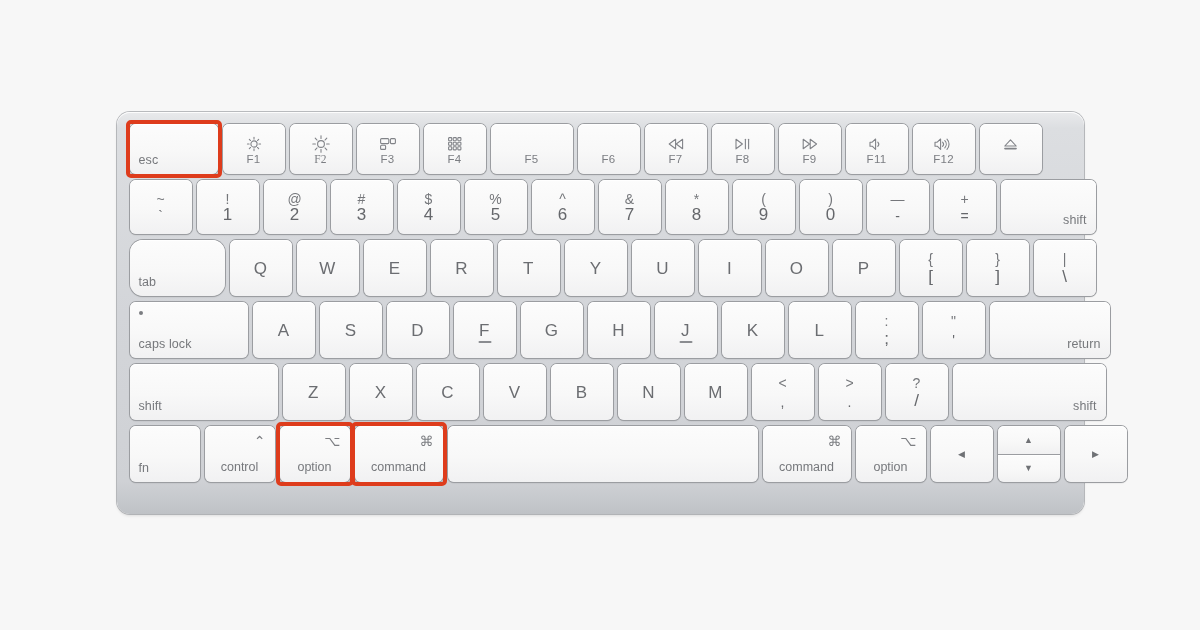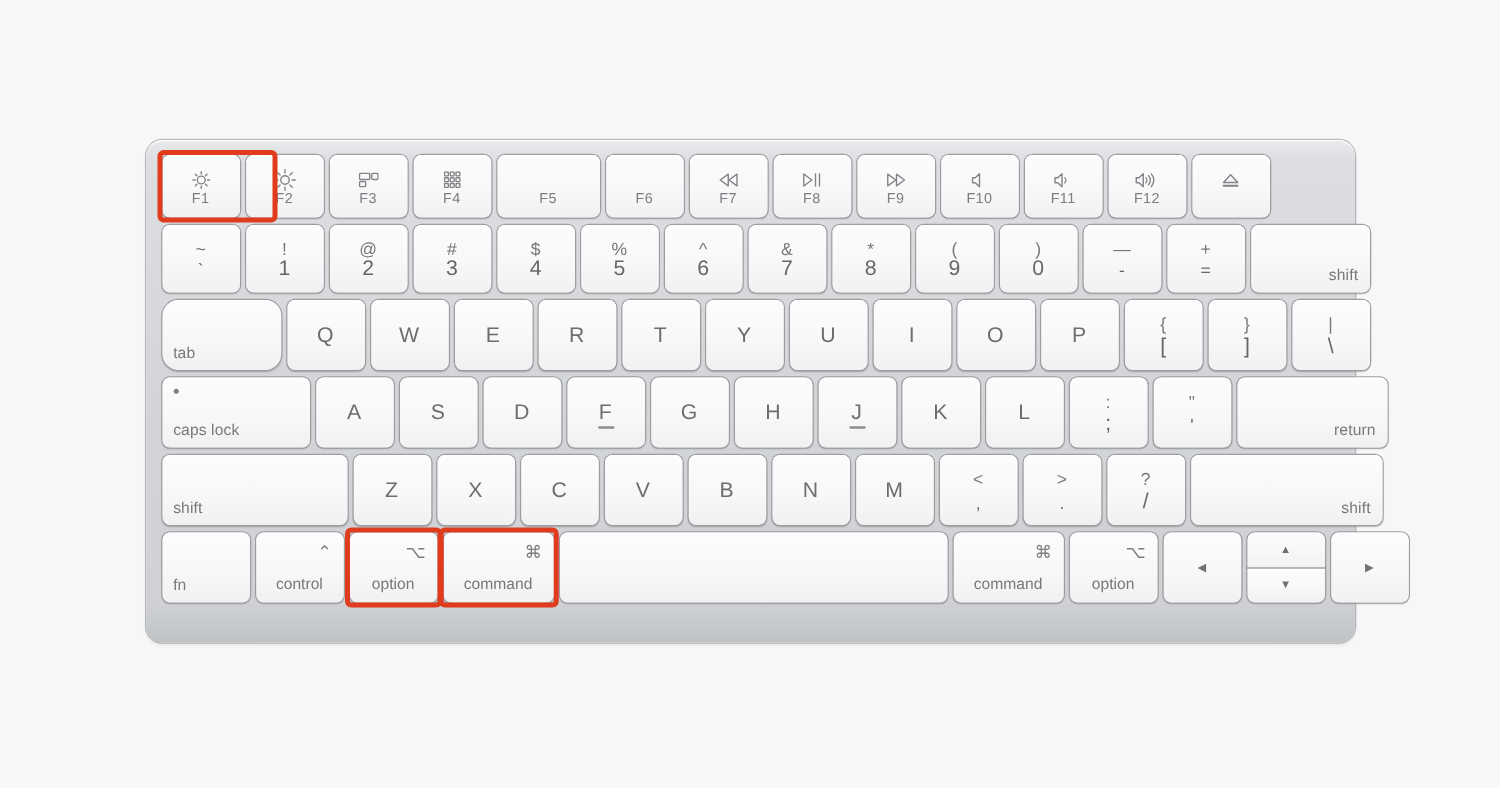--- a/index.html
+++ b/index.html
@@ -218,37 +218,40 @@
   }
 </style>
 </head>
 <body>
 
 <div id="stage">
 
   <div id="keyboard">
 
     <div class="krow" id="row-fn">
+        <div class="key" style="width: 88px;">
+          <span class="lbl-bl">esc</span>
+        </div>
         <div class="key" style="width: 62px;">
           <span class="fn-ico">
             <svg width="18" height="18" viewBox="0 0 18 18" fill="none" stroke="#818388" stroke-width="1.1" stroke-linecap="round" stroke-linejoin="round">
               <circle cx="9" cy="9" r="3.1" fill="none"></circle>
               <line x1="13.90" y1="9.00" x2="15.60" y2="9.00"></line>
               <line x1="12.46" y1="12.46" x2="13.67" y2="13.67"></line>
               <line x1="9.00" y1="13.90" x2="9.00" y2="15.60"></line>
               <line x1="5.54" y1="12.46" x2="4.33" y2="13.67"></line>
               <line x1="4.10" y1="9.00" x2="2.40" y2="9.00"></line>
               <line x1="5.54" y1="5.54" x2="4.33" y2="4.33"></line>
               <line x1="9.00" y1="4.10" x2="9.00" y2="2.40"></line>
               <line x1="12.46" y1="5.54" x2="13.67" y2="4.33"></line>
             </svg>
           </span>
           <span class="fn-lbl">F1</span>
         </div>
-        <div class="key" style="width: 62px;">
+        <div class="key" style="width: 62px; font-family: Liberation Serif, serif;">
           <span class="fn-ico">
             <svg width="20" height="20" viewBox="0 0 20 20" fill="none" stroke="#818388" stroke-width="1.1" stroke-linecap="round" stroke-linejoin="round">
               <circle cx="10" cy="10" r="3.4" fill="none"></circle>
               <line x1="15.60" y1="10.00" x2="18.20" y2="10.00"></line>
               <line x1="13.96" y1="13.96" x2="15.80" y2="15.80"></line>
               <line x1="10.00" y1="15.60" x2="10.00" y2="18.20"></line>
               <line x1="6.04" y1="13.96" x2="4.20" y2="15.80"></line>
               <line x1="4.40" y1="10.00" x2="1.80" y2="10.00"></line>
               <line x1="6.04" y1="6.04" x2="4.20" y2="4.20"></line>
               <line x1="10.00" y1="4.40" x2="10.00" y2="1.80"></line>
@@ -312,28 +315,20 @@
           <span class="fn-ico">
             <svg width="16" height="12" viewBox="0 0 16 12" fill="none" stroke="#818388" stroke-width="1.1" stroke-linecap="round" stroke-linejoin="round">
               <path d="M1.2 1.3 L7.6 6 L1.2 10.7 Z" fill="none"></path>
               <path d="M8.2 1.3 L14.6 6 L8.2 10.7 Z" fill="none"></path>
             </svg>
           </span>
           <span class="fn-lbl">F9</span>
         </div>
         <div class="key" style="width: 62px;">
           <span class="fn-ico">
-            <svg width="14" height="13" viewBox="0 0 14 13" fill="none" stroke="#818388" stroke-width="1.1" stroke-linecap="round" stroke-linejoin="round">
-              <path d="M6.6 1 L3.2 4.2 L1 4.2 L1 8.2 L3.2 8.2 L6.6 11.4 Z" fill="none"></path>
-            </svg>
-          </span>
-          <span class="fn-lbl">F10</span>
-        </div>
-        <div class="key" style="width: 62px;">
-          <span class="fn-ico">
             <svg width="15" height="13" viewBox="0 0 15 13" fill="none" stroke="#818388" stroke-width="1.1" stroke-linecap="round" stroke-linejoin="round">
               <path d="M6.6 1 L3.2 4.2 L1 4.2 L1 8.2 L3.2 8.2 L6.6 11.4 Z" fill="none"></path>
               <path d="M8.8 4.1 A3 3 0 0 1 8.8 8.3" fill="none"></path>
             </svg>
           </span>
           <span class="fn-lbl">F11</span>
         </div>
         <div class="key" style="width: 62px;">
           <span class="fn-ico">
             <svg width="19" height="13" viewBox="0 0 19 13" fill="none" stroke="#818388" stroke-width="1.1" stroke-linecap="round" stroke-linejoin="round">

